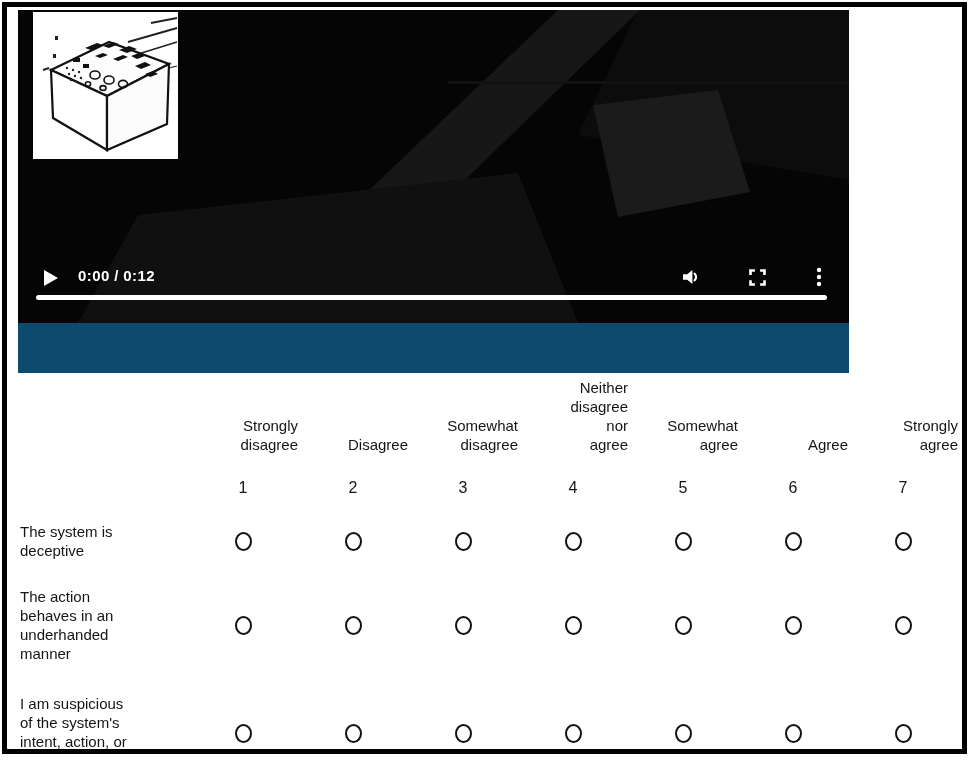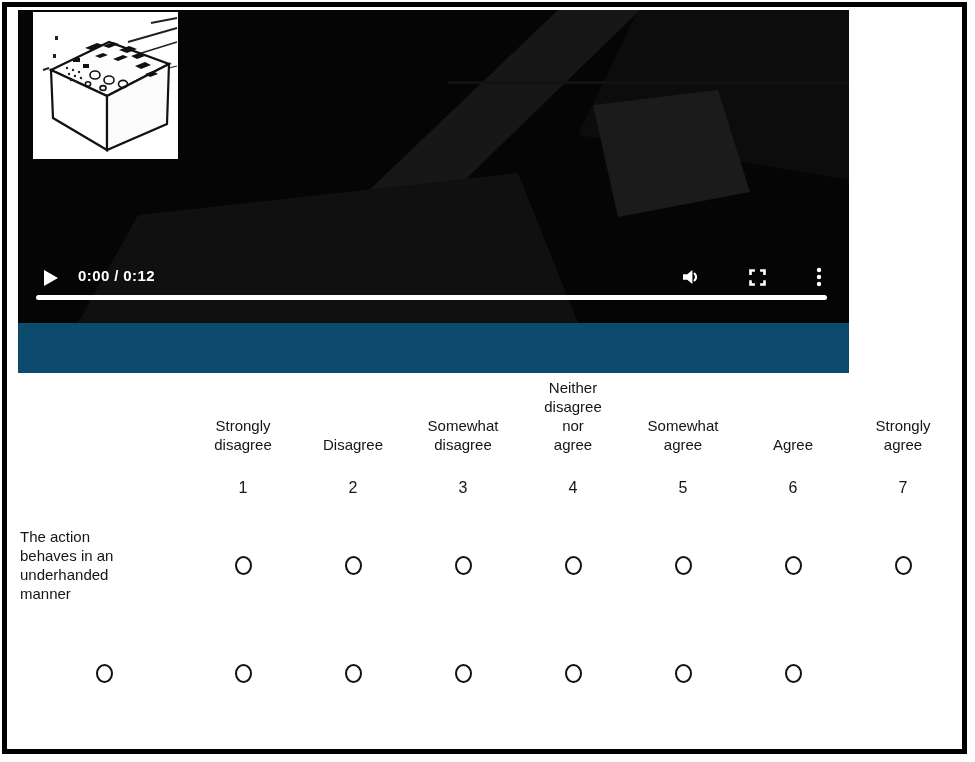--- a/index.html
+++ b/index.html
@@ -40,21 +40,21 @@
   .progress{
     position:absolute;left:18px;top:285px;width:791px;height:5px;
     background:#fff;border-radius:3px;cursor:pointer;
   }
 
   
   .likert{position:absolute;left:20px;top:350px;width:938px;}
   .trow{display:grid;grid-template-columns:168px repeat(7,110px);}
   .header-row{align-items:end;min-height:105px;}
   .hdr-label{
-    white-space:pre-line;text-align:center;
+    white-space:pre-line;text-align:right;
     font-size:15px;line-height:19px;padding-bottom:1px;color:#151515;
   }
   .numbers-row{height:45px;align-items:end;}
   .num{ text-align:center;font-size:16px;line-height:16px;padding-bottom:4px;color:#151515;}
   .statement-row{align-items:center;}
   .row-1{margin-top:22px;height:38px;}
   .row-2{margin-top:26px;height:78px;}
   .row-3{margin-top:30px;height:78px;}
   .stmt{
     white-space:pre-line;font-size:15px;line-height:19px;
@@ -177,36 +177,50 @@
     <div></div>
     <div class="num">1</div>
     <div class="num">2</div>
     <div class="num">3</div>
     <div class="num">4</div>
     <div class="num">5</div>
     <div class="num">6</div>
     <div class="num">7</div>
   </div>
 
+  <div class="trow statement-row row-1">
+    <div class="stmt">The system is
+deceptive</div>
+    <span class="radio"></span>
+    <span class="radio"></span>
+    <span class="radio"></span>
+    <span class="radio"></span>
+    <span class="radio"></span>
+    <span class="radio"></span>
+    <span class="radio"></span>
+  </div>
 
   <div class="trow statement-row row-2">
     <div class="stmt">The action
 behaves in an
 underhanded
 manner</div>
     <span class="radio"></span>
     <span class="radio"></span>
     <span class="radio"></span>
     <span class="radio"></span>
     <span class="radio"></span>
     <span class="radio"></span>
     <span class="radio"></span>
   </div>
 
   <div class="trow statement-row row-3">
+    <div class="stmt">I am suspicious
+of the system's
+intent, action, or</div>
     <span class="radio"></span>
     <span class="radio"></span>
     <span class="radio"></span>
     <span class="radio"></span>
     <span class="radio"></span>
     <span class="radio"></span>
     <span class="radio"></span>
   </div>
 
 </div>

